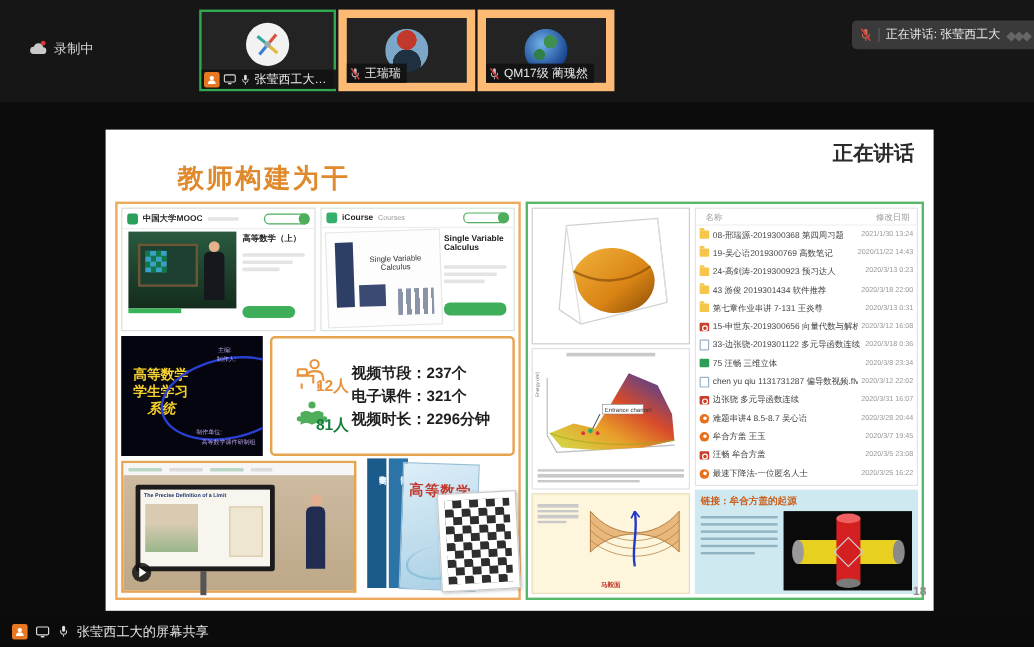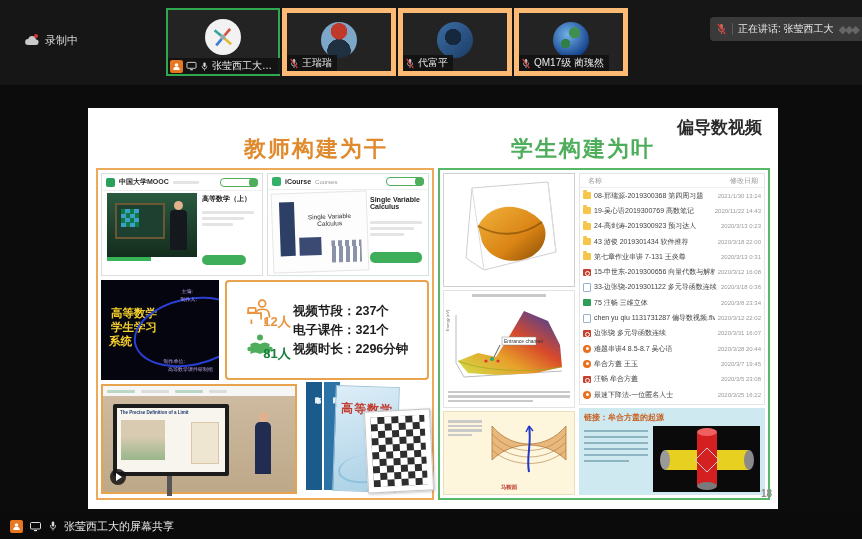--- a/index.html
+++ b/index.html
@@ -4,21 +4,21 @@
 <style>
   html,body{margin:0;padding:0;background:#000;}
   #root{position:relative;width:862px;height:539px;background:#0c0c0c;overflow:hidden;
         font-family:"Liberation Sans","DejaVu Sans",sans-serif;}
 
   
   .topstrip{position:absolute;left:0;top:0;width:862px;height:85px;background:#161616;}
   .rec{position:absolute;left:24px;top:33px;display:flex;align-items:center;gap:5px;color:#d8d8d8;font-size:11px;}
   .rec .dot{position:absolute;left:10px;top:1px;width:4px;height:4px;border-radius:50%;background:#d33;}
   .tiles{position:absolute;left:166px;top:8px;display:flex;gap:2px;}
-  .tile{position:relative;width:114px;height:68px;background:#232323;border:5px solid #fdba74;box-sizing:border-box;}
+  .tile{position:relative;width:114px;height:68px;background:#232323;border:7px solid #fdba74;box-sizing:border-box;}
   .tile.active{border:2px solid #2fa84f;}
   .avatar{position:absolute;left:50%;top:9px;transform:translateX(-50%);width:36px;height:36px;border-radius:50%;overflow:hidden;}
   .av1{background:#f2f2f2;display:flex;align-items:center;justify-content:center;}
   .av2{background:radial-gradient(circle at 50% 26%,#c0392b 0 25%,rgba(0,0,0,0) 26%),radial-gradient(circle at 50% 80%,#1f3040 0 34%,rgba(0,0,0,0) 35%),#7da7c8;}
   .av3{background:radial-gradient(circle at 45% 42%,#16283d 0 28%,rgba(0,0,0,0) 29%),linear-gradient(135deg,#3c6ea5,#1c3c66);}
   .av4{background:radial-gradient(circle,#121212 0 38%,#2b2b2b 40% 58%,#0c0c0c 60%);}
   .av5{background:radial-gradient(circle at 60% 30%,#3f8f4f 0 16%,rgba(0,0,0,0) 17%),radial-gradient(circle at 35% 60%,#2f7f46 0 14%,rgba(0,0,0,0) 15%),radial-gradient(circle at 40% 35%,#6fb1e8,#143f8a 75%);}
   .av6{top:24px;background:linear-gradient(#9a6034,#4a2e18);}
   .chip{position:absolute;left:0;bottom:0;display:flex;align-items:center;gap:3px;background:rgba(18,18,18,.92);
         padding:1px 5px 1px 2px;max-width:112px;box-sizing:border-box;}
@@ -33,21 +33,21 @@
   .toast .wm{color:#8a8a8a;opacity:.55;font-size:11px;letter-spacing:-2px;}
 
   
   .bottombar{position:absolute;left:0;top:513px;width:862px;height:26px;background:#0b0b0b;display:flex;align-items:center;gap:6px;padding-left:10px;box-sizing:border-box;}
   .bottombar .txt{color:#e6e6e6;font-size:11px;}
 
   
   .slide{position:absolute;left:88px;top:108px;width:690px;height:401px;background:#fff;}
   .slide-title{position:absolute;right:16px;top:8px;font-size:17px;font-weight:bold;color:#2b2b2b;}
   .col-head{position:absolute;top:26px;font-size:22px;font-weight:bold;letter-spacing:2px;}
-  .col-head.l{left:60px;width:240px;text-align:right;color:#e08a2e;}
+  .col-head.l{left:60px;width:240px;text-align:left;color:#e08a2e;}
   .col-head.r{left:370px;width:250px;text-align:center;color:#4fae5c;}
   .pagenum{position:absolute;right:6px;bottom:10px;font-size:10px;color:#8e8e8e;font-weight:bold;}
 
   .panel{position:absolute;top:60px;box-sizing:border-box;background:#fff;}
   .panel.left{left:8px;width:338px;height:332px;border:2px solid #edaa5c;}
   .panel.right{left:350px;width:332px;height:332px;border:2px solid #57b86a;}
 
   
   .card{position:absolute;box-sizing:border-box;background:#fff;}
   .mooc-card{left:3px;top:3px;width:162px;height:103px;border:1px solid #ddd;}
@@ -211,34 +211,20 @@
                 <rect x="4.5" y="1" width="3" height="6" rx="1.5" fill="#bbb"></rect>
                 <path d="M3 5.5v1a3 3 0 0 0 6 0v-1" stroke="#bbb" fill="none"></path>
                 <line x1="6" y1="10" x2="6" y2="12" stroke="#bbb"></line>
                 <line x1="2" y1="1" x2="10" y2="12" stroke="#d93a3a" stroke-width="1.5"></line>
               </svg>
           </span>
           <span class="nm">王瑞瑞</span>
         </div>
       </div>
 
-      <div class="tile">
-        <div class="avatar av3"></div>
-        <div class="chip">
-          <span class="icn">
-            <svg width="10" height="11" viewBox="0 0 12 13">
-                <rect x="4.5" y="1" width="3" height="6" rx="1.5" fill="#bbb"></rect>
-                <path d="M3 5.5v1a3 3 0 0 0 6 0v-1" stroke="#bbb" fill="none"></path>
-                <line x1="6" y1="10" x2="6" y2="12" stroke="#bbb"></line>
-                <line x1="2" y1="1" x2="10" y2="12" stroke="#d93a3a" stroke-width="1.5"></line>
-              </svg>
-          </span>
-          <span class="nm">代富平</span>
-        </div>
-      </div>
 
 
       <div class="tile">
         <div class="avatar av5"></div>
         <div class="chip">
           <span class="icn">
             <svg width="10" height="11" viewBox="0 0 12 13">
                 <rect x="4.5" y="1" width="3" height="6" rx="1.5" fill="#bbb"></rect>
                 <path d="M3 5.5v1a3 3 0 0 0 6 0v-1" stroke="#bbb" fill="none"></path>
                 <line x1="6" y1="10" x2="6" y2="12" stroke="#bbb"></line>
@@ -260,23 +246,22 @@
             <line x1="2" y1="1" x2="10" y2="12" stroke="#d93a3a" stroke-width="1.5"></line>
           </svg>
       </span>
       <span class="sep"></span>
       <span class="txt">正在讲话: 张莹西工大</span>
       <span class="wm">◆◆◆</span>
     </div>
   </div>
 
   <div class="slide">
-    <div class="slide-title">偏导数视频</div>
+    <div class="slide-title">正在讲话</div>
     <div class="col-head l">教师构建为干</div>
-    <div class="col-head r">学生构建为叶</div>
 
     <div class="panel left">
 
       <div class="card mooc-card">
         <div class="chead">
           <span class="logo-sq" style="background:#2aa05a;"></span>
           <span class="brand">中国大学MOOC</span>
           <span class="glines" style="flex:1">
               <i style="width:60%"></i>
             </span>
@@ -318,21 +303,21 @@
             <i style="width:65%"></i>
           </div>
         <div class="icbtn"></div>
       </div>
 
       <div class="card sys-card">
         <div class="ell"></div>
         <div style="margin-top:26px;">
           <div class="yl">高等数学</div>
           <div class="yl">学生学习</div>
-          <div class="yl" style="margin-left:8px;">系统</div>
+          <div class="yl" style="margin-left:22px;font-style:italic;">系统</div>
         </div>
         <div class="tiny" style="right:26px;top:8px;">主编:</div>
         <div class="tiny" style="right:22px;top:16px;">制作人:</div>
         <div class="tiny" style="right:34px;bottom:16px;">制作单位:</div>
         <div class="tiny" style="right:6px;bottom:8px;">高等数学课件研制组</div>
       </div>
 
       <div class="card stats-box">
         <div class="icons-col">
           <svg width="34" height="28" viewBox="0 0 30 26" fill="none" stroke="#E8923A" stroke-width="1.6">

